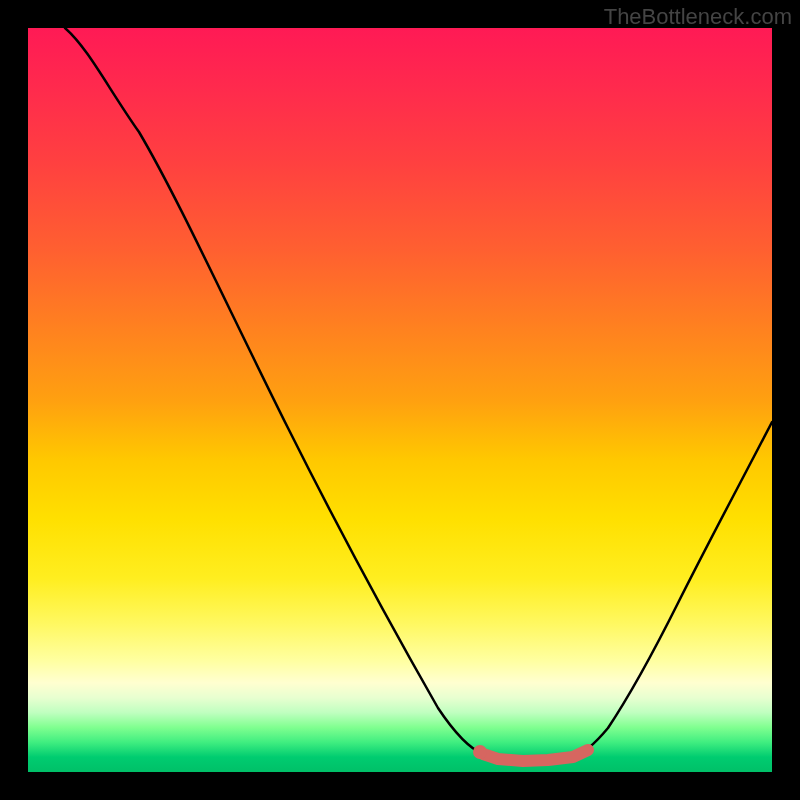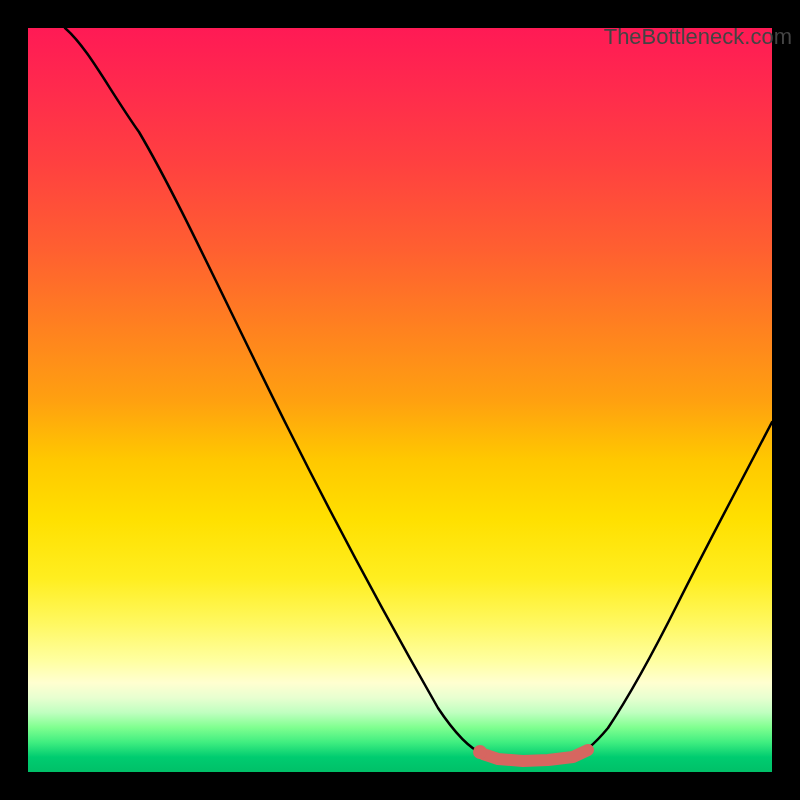--- a/index.html
+++ b/index.html
@@ -15,21 +15,20 @@
     background: #000;
   }
   .watermark {
     position: absolute;
     top: 4px;
     right: 8px;
     color: #444;
     font-size: 22px;
     font-weight: normal;
     z-index: 10;
-    margin-top: 20px;
   }
   .plot-area {
     position: absolute;
     left: 28px;
     top: 28px;
     width: 744px;
     height: 744px;
     background: linear-gradient(to bottom,
       #ff1a55 0%,
       #ff2a4d 8%,

